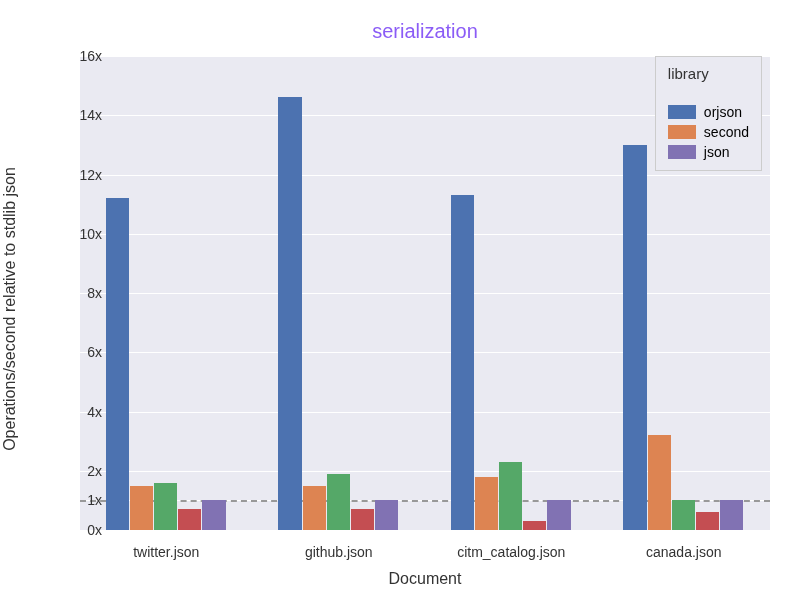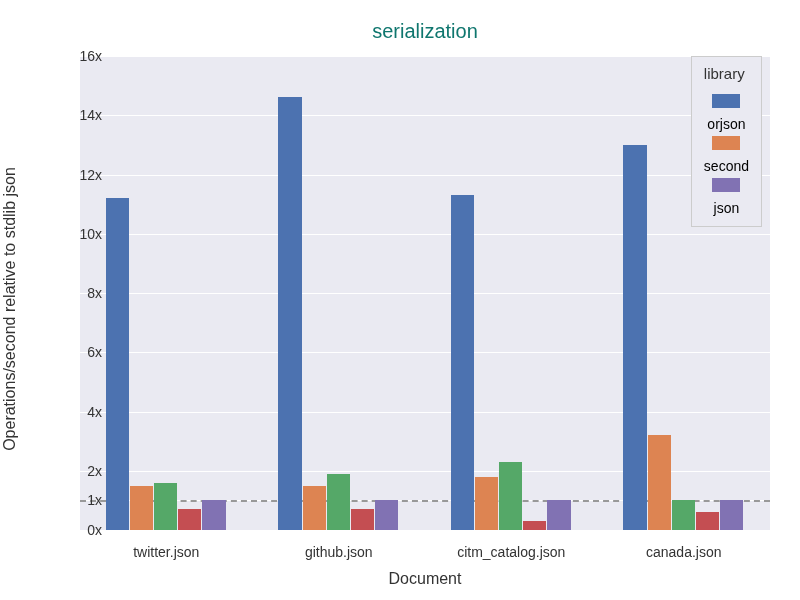--- a/index.html
+++ b/index.html
@@ -17,21 +17,21 @@
     width: 690px;
     height: 490px;
   }
   .title {
     position: absolute;
     top: 20px;
     left: 80px;
     width: 690px;
     text-align: center;
     font-size: 20px;
-    color: #0f766e;
+    color: #8b5cf6;
   }
   .plot-area {
     position: absolute;
     left: 0;
     top: 16px;
     width: 690px;
     height: 474px;
     background: #eaeaf2;
   }
   .gridline {
@@ -94,28 +94,27 @@
     right: 8px;
     top: 16px;
     background: #eaeaf2;
     border: 1px solid #ccc;
     padding: 8px 12px;
     font-size: 14px;
   }
   .legend-title {
     font-size: 15px;
     color: #333;
-    margin-bottom: 10px;
+    margin-bottom: 20px;
   }
   .legend-row {
     display: flex;
     align-items: center;
     gap: 8px;
     padding: 2px 0;
-    flex-direction: column;
   }
   .legend-swatch {
     width: 28px;
     height: 14px;
   }
 </style>
 </head>
 <body>
 
 <div class="title">serialization</div>

